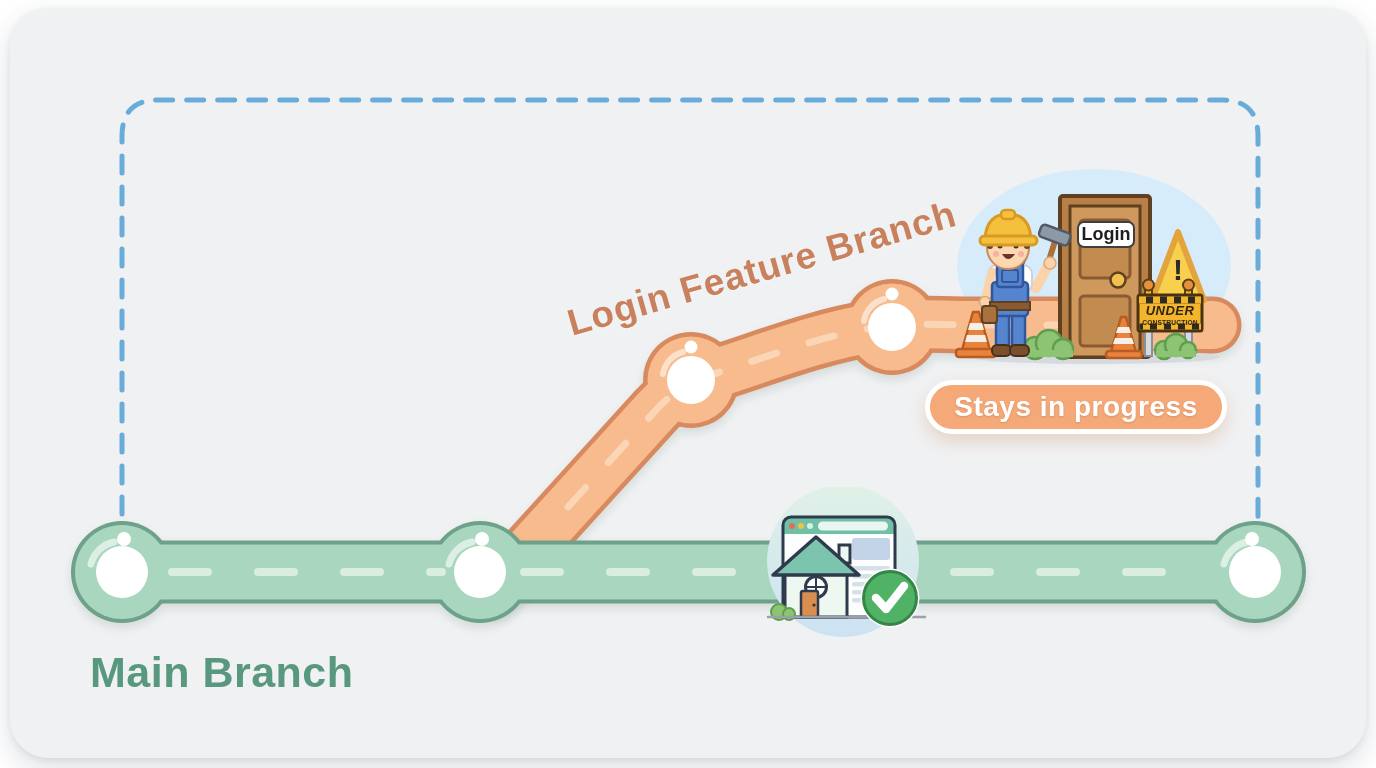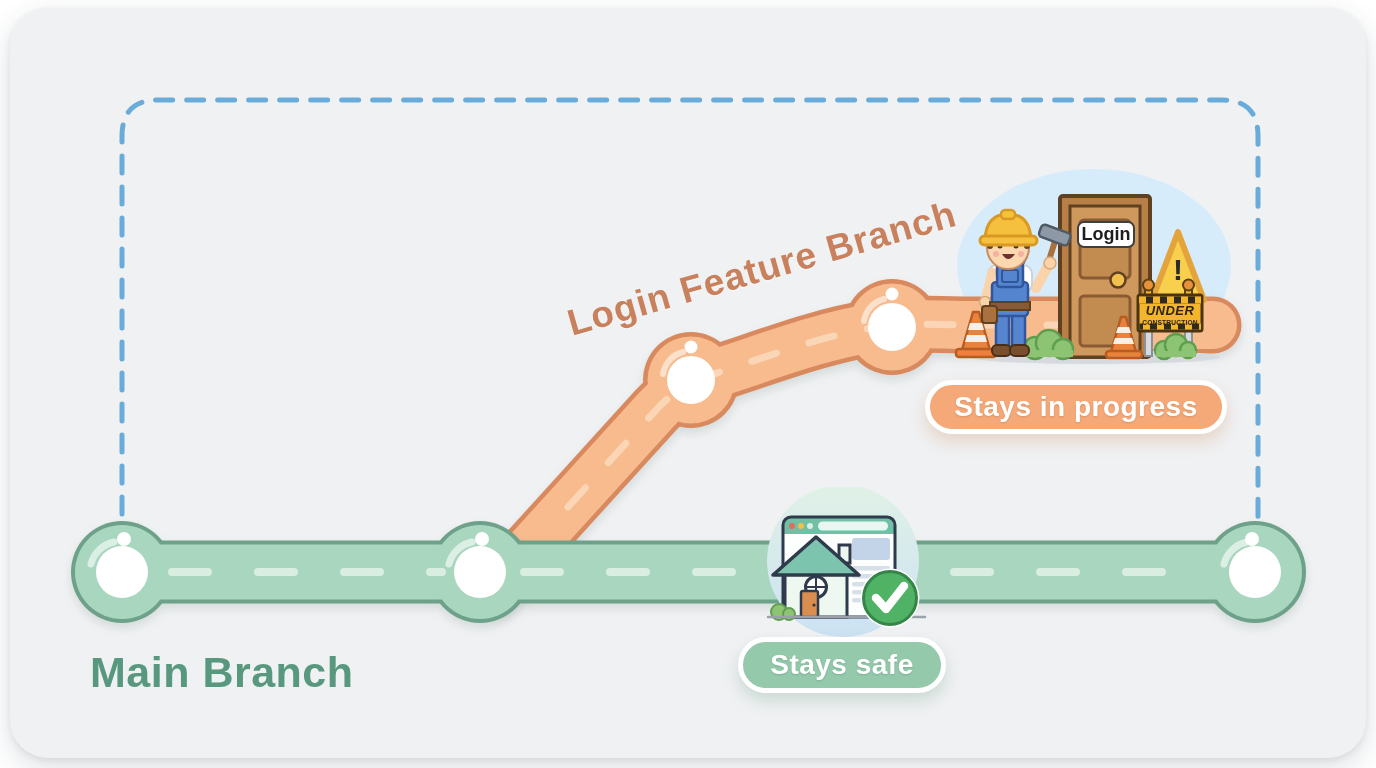--- a/index.html
+++ b/index.html
@@ -258,14 +258,13 @@
   <div class="login-plate">Login</div>
   <div class="warning-mark">!</div>
   <div class="uc-sign-text">
     <span class="l1">UNDER</span>
     <span class="l2">CONSTRUCTION</span>
   </div>
 
   <div class="feature-label">Login Feature Branch</div>
   <div class="main-label">Main Branch</div>
   <div class="badge badge-wip">Stays in progress</div>
-  <div class="badge badge-safe">Stays safe</div>
 </div>
 
 </body></html>

